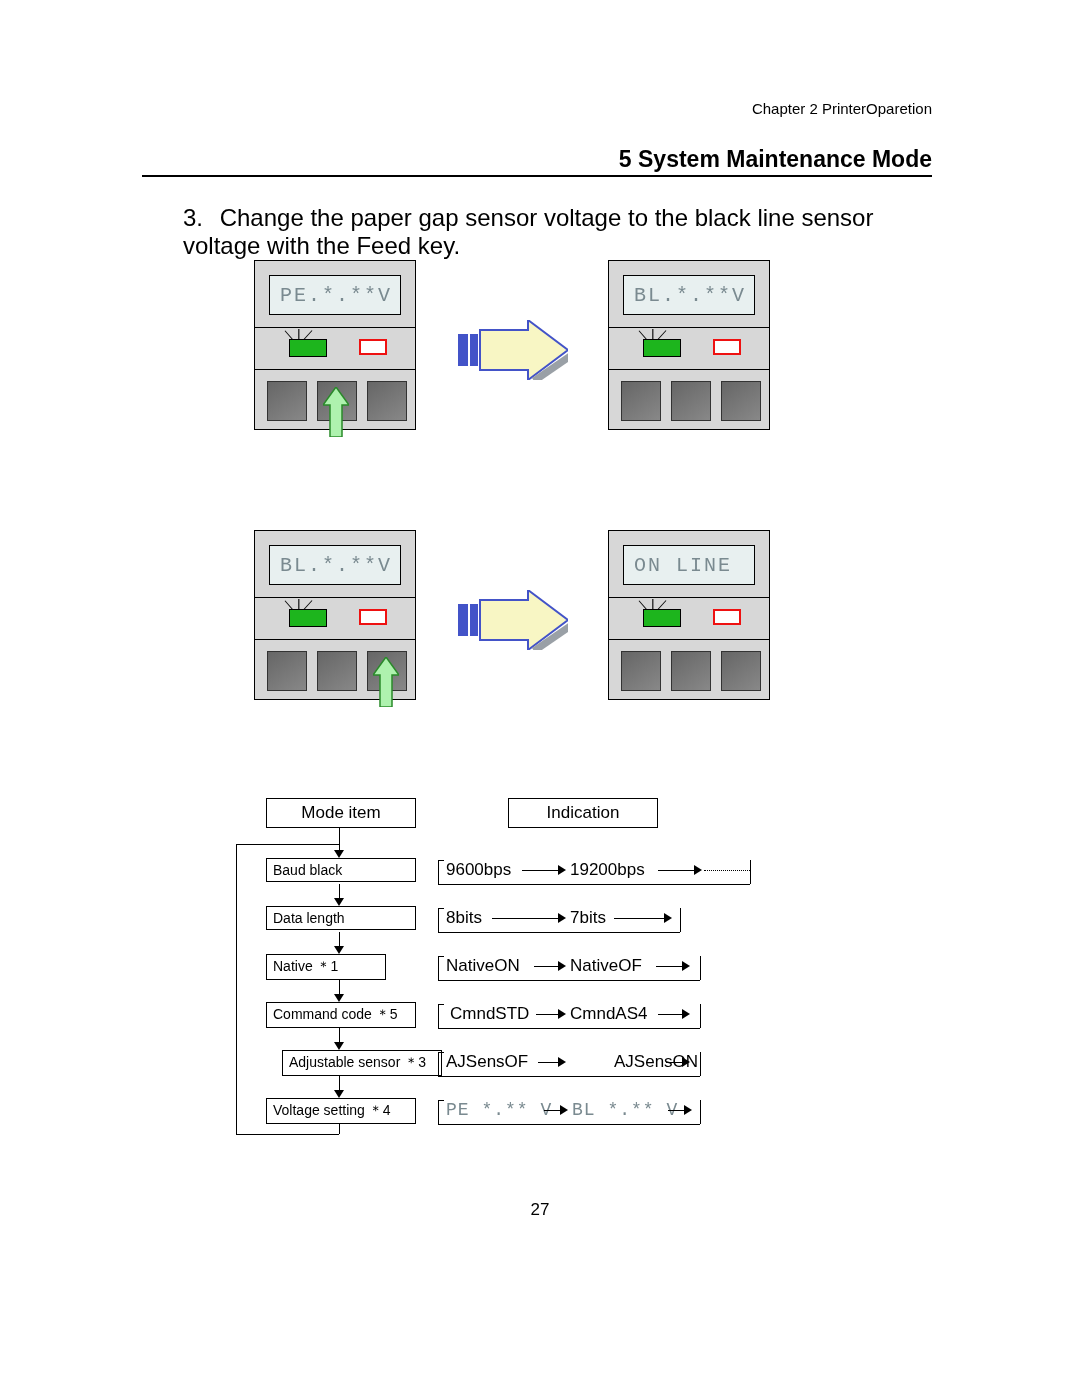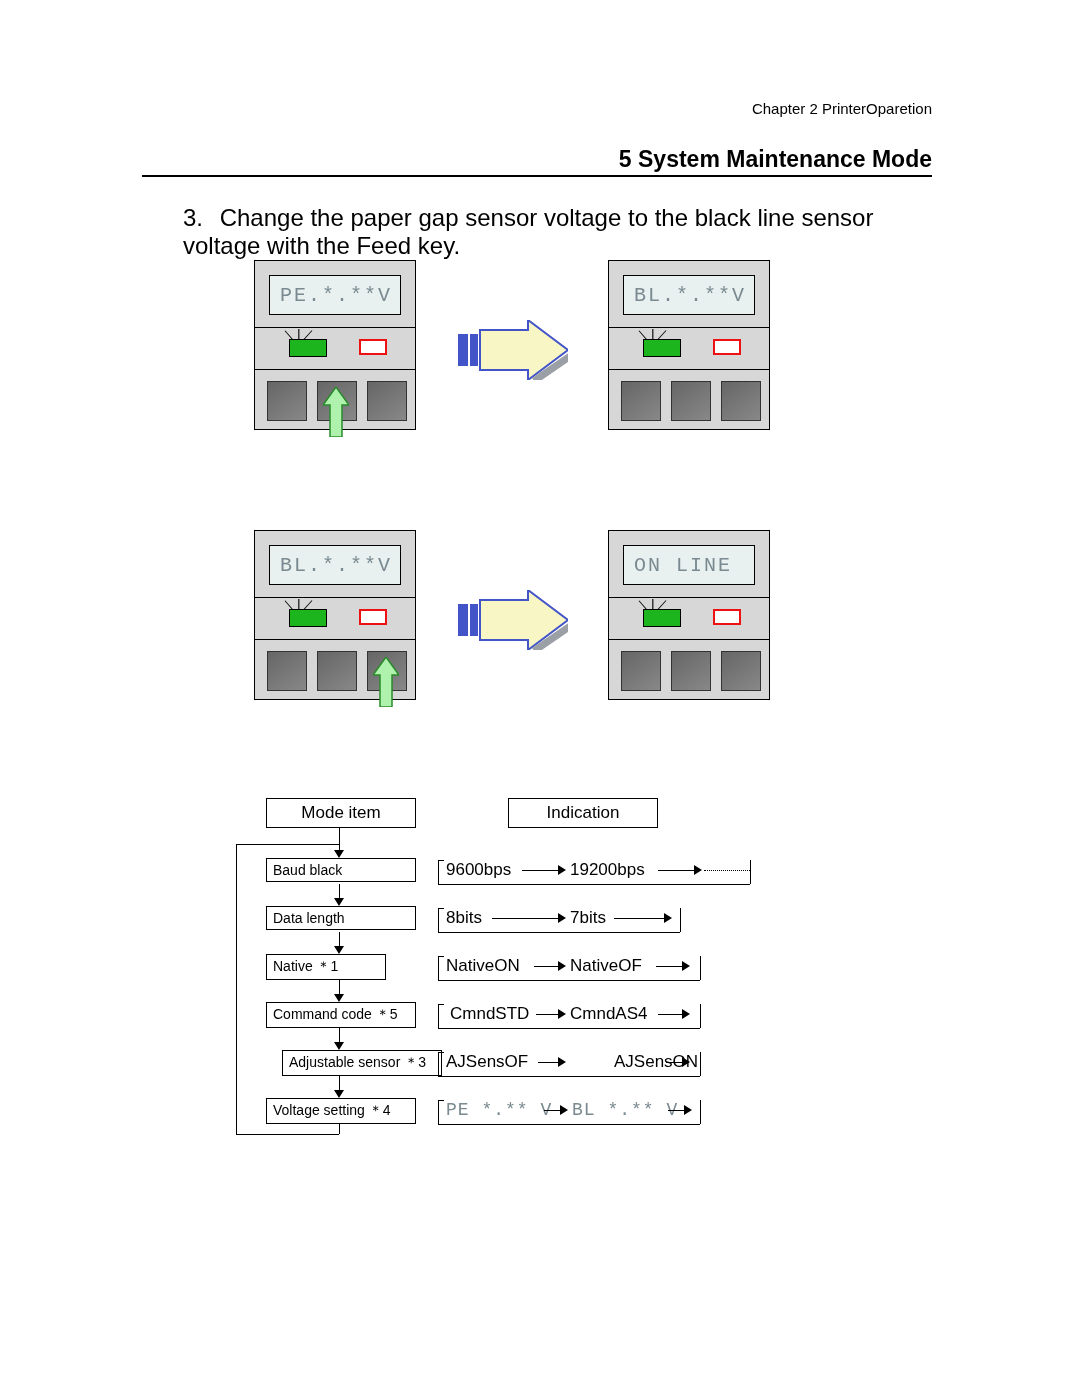--- a/index.html
+++ b/index.html
@@ -384,14 +384,15 @@
     <div class="lbl lbl-mono" style="left:306px; top:302px;">BL *.** V</div>
     <div class="hline" style="left:402px; top:312px; width:16px;"></div>
     <div class="ahead-right" style="left:418px; top:307px;"></div>
     <div class="vline" style="left:172px; top:302px; height:24px;"></div>
     <div class="hline" style="left:172px; top:302px; width:6px;"></div>
     <div class="hline" style="left:172px; top:326px; width:262px;"></div>
     <div class="vline" style="left:434px; top:302px; height:24px;"></div>
 
   </div>
 
+  <div class="page-number">27</div>
 
 </div>
 
 </body></html>

